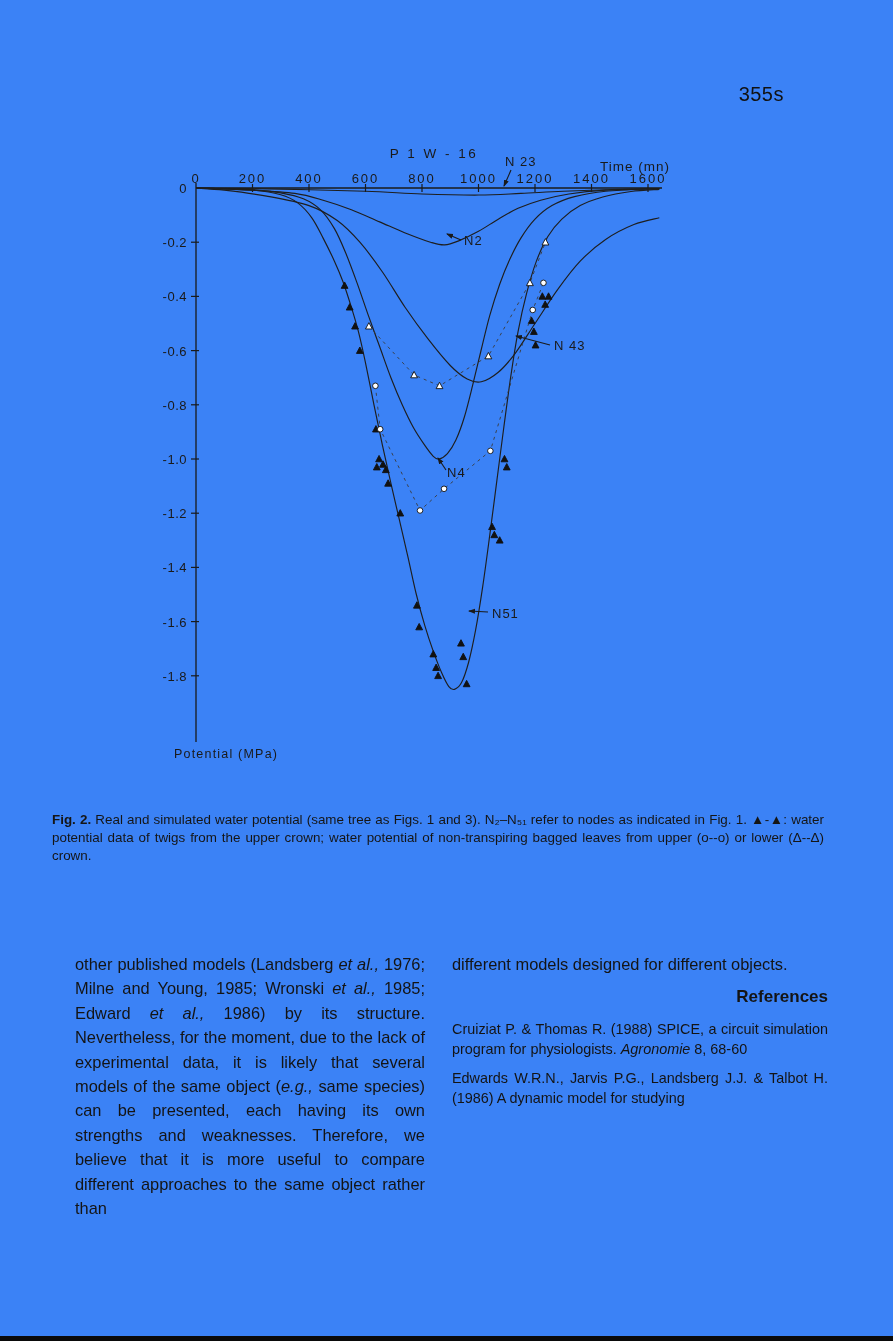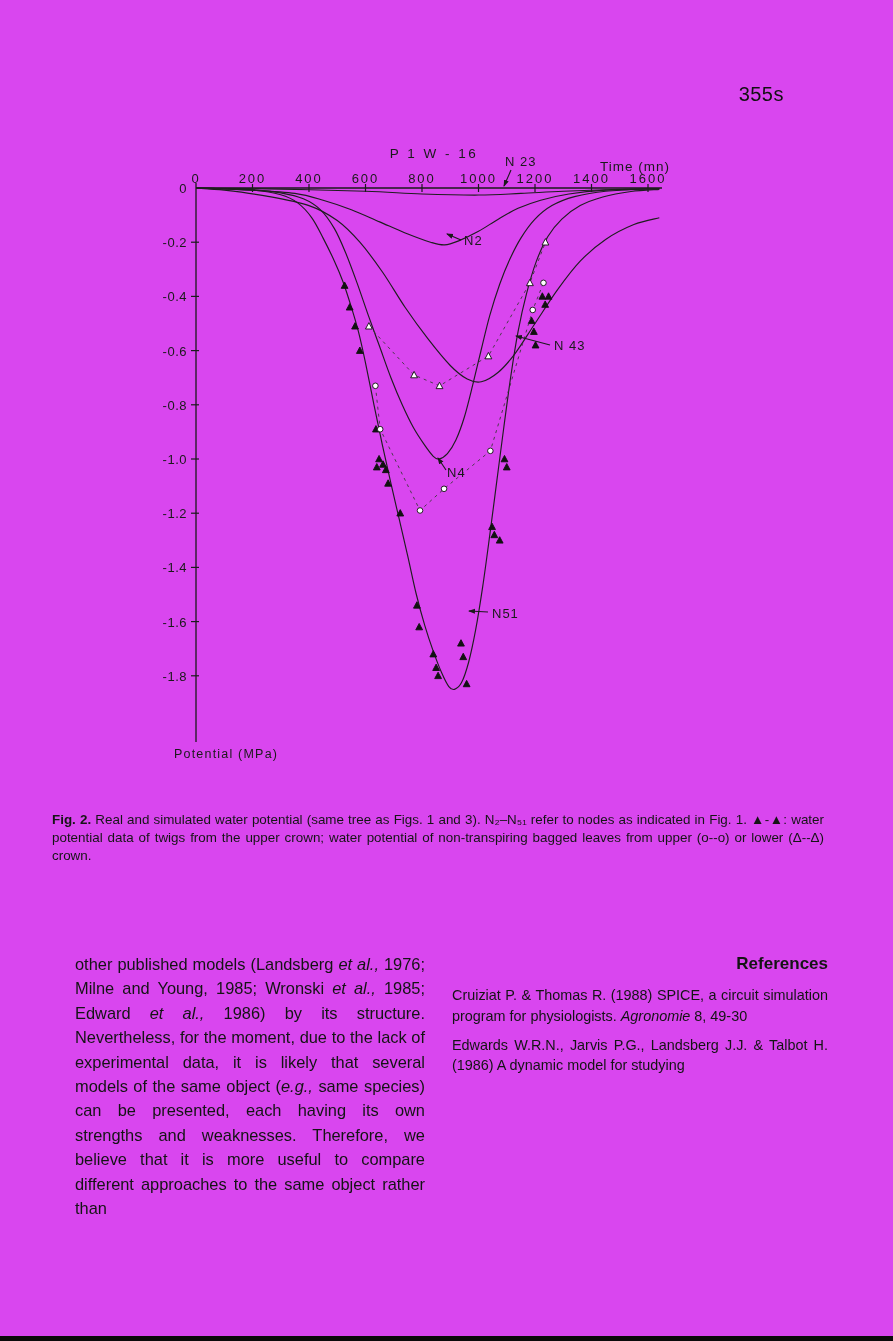--- a/index.html
+++ b/index.html
@@ -1,17 +1,17 @@
 <!DOCTYPE html>
 <html><head>
 <meta charset="utf-8">
 <style>
   html,body{margin:0;padding:0;background:#e8e8e8;}
   .page{
-    position:relative;width:893px;height:1341px;background:#d946ef;
+    position:relative;width:893px;height:1341px;background:#3b82f6;
     font-family:"Liberation Sans",sans-serif;color:#111;overflow:hidden;
     margin:0 auto;
   }
   .pageno{
     position:absolute;top:83px;left:700px;width:84px;text-align:right;
     font-size:20px;letter-spacing:0.5px;color:#111;
   }
   .figure-svg{position:absolute;left:140px;top:128px;}
   .caption{
     position:absolute;left:52px;top:798px;width:772px;
@@ -156,20 +156,21 @@
 
   <p class="caption">
     <b>Fig. 2.</b><span> Real and simulated water potential (same tree as Figs. 1 and 3). N₂–N₅₁ refer to nodes as indicated in Fig. 1. ▲-▲: water potential data of twigs from the upper crown; water potential of non-transpiring bagged leaves from upper (o--o) or lower (Δ--Δ) crown.</span>
   </p>
 
   <div class="col col-left">
     <p><span>other published models (Landsberg </span><i>et al.,</i><span> 1976; Milne and Young, 1985; Wronski </span><i>et al.,</i><span> 1985; Edward </span><i>et al.,</i><span> 1986) by its structure. Nevertheless, for the moment, due to the lack of experimental data, it is likely that several models of the same object (</span><i>e.g.,</i><span> same species) can be presented, each having its own strengths and weaknesses. Therefore, we believe that it is more useful to compare different approaches to the same object rather than</span></p>
   </div>
 
   <div class="col col-right">
+    <p><span>different models designed for different objects.</span></p>
     <p class="refs-heading">References</p>
-    <p class="ref"><span>Cruiziat P. &amp; Thomas R. (1988) SPICE, a circuit simulation program for physiologists. </span><i>Agronomie</i><span> 8, 49-30</span></p>
+    <p class="ref"><span>Cruiziat P. &amp; Thomas R. (1988) SPICE, a circuit simulation program for physiologists. </span><i>Agronomie</i><span> 8, 68-60</span></p>
     <p class="ref"><span>Edwards W.R.N., Jarvis P.G., Landsberg J.J. &amp; Talbot H. (1986) A dynamic model for studying</span></p>
   </div>
 
   <div class="bottom-rule"></div>
 
 </div>
 
 </body></html>

